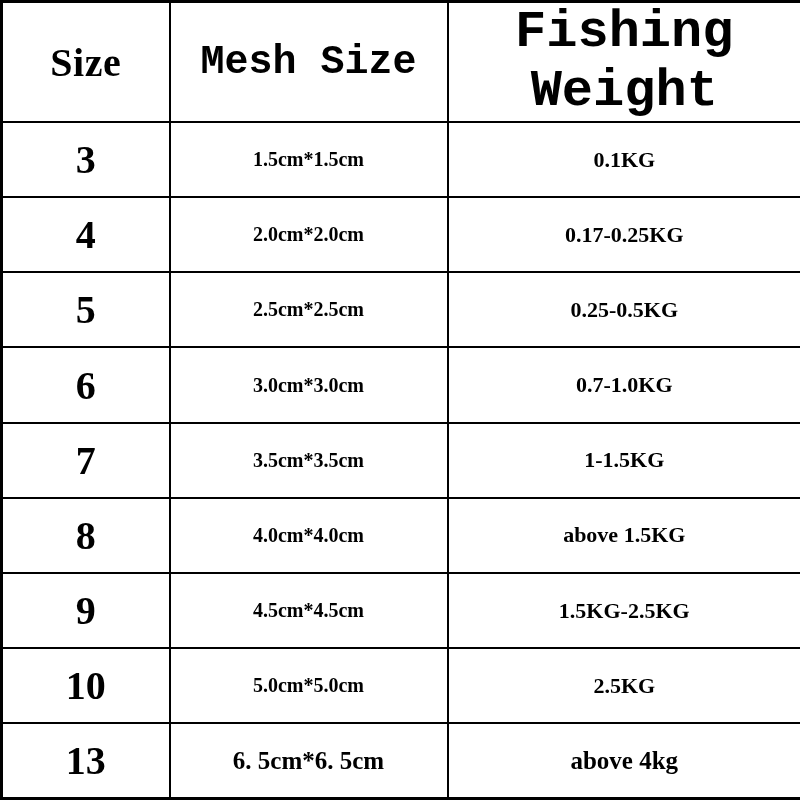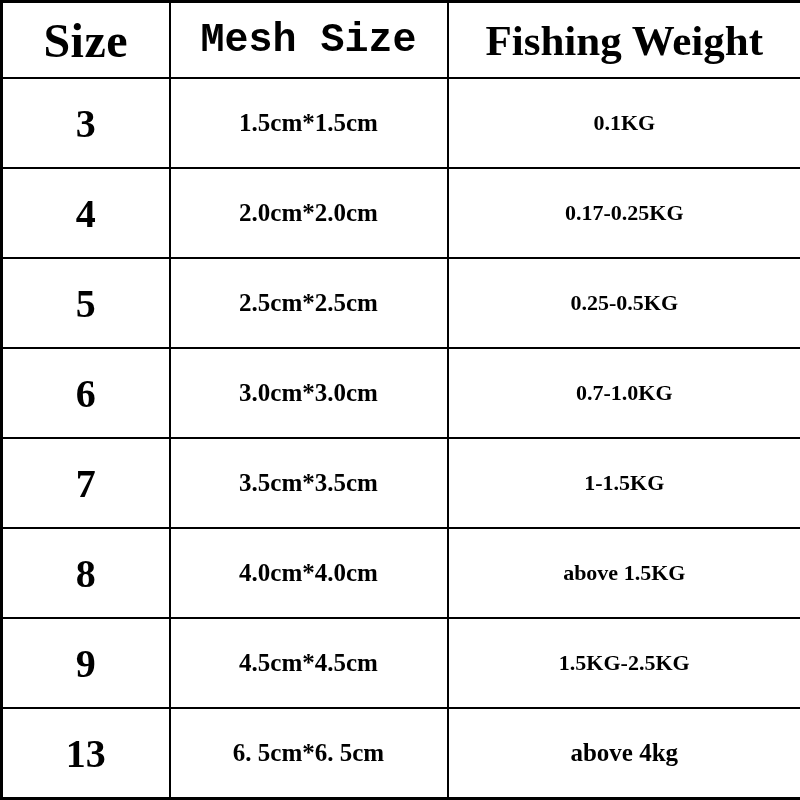--- a/index.html
+++ b/index.html
@@ -33,39 +33,40 @@
   }
   
   #size-chart {
     border: 3px solid #000000;
   }
 
   thead th {
     height: 74px;
   }
   th.head-size {
-    font-size: 48px;
+    font-size: 40px;
     letter-spacing: 0.5px;
   }
   th.head-mesh {
     font-size: 40px;
     font-family: Liberation Mono, monospace;
   }
   th.head-weight {
-    font-size: 43px;
+    font-size: 52px;
+    font-family: Liberation Mono, monospace;
   }
 
   tbody tr { height: 68px; }
 
   td.cell-size {
     font-size: 40px;
     font-weight: bold;
   }
   td.cell-mesh {
-    font-size: 25px;
+    font-size: 20px;
     font-weight: bold;
   }
   td.cell-weight {
     font-size: 22px;
     font-weight: bold;
   }
   
   tbody tr.last-row td.cell-size { font-size: 40px; }
   tbody tr.last-row td.cell-mesh,
   tbody tr.last-row td.cell-weight {
@@ -118,19 +119,24 @@
     <tr>
       <td class="cell-size">8</td>
       <td class="cell-mesh">4.0cm*4.0cm</td>
       <td class="cell-weight">above 1.5KG</td>
     </tr>
     <tr>
       <td class="cell-size">9</td>
       <td class="cell-mesh">4.5cm*4.5cm</td>
       <td class="cell-weight">1.5KG-2.5KG</td>
     </tr>
+    <tr>
+      <td class="cell-size">10</td>
+      <td class="cell-mesh">5.0cm*5.0cm</td>
+      <td class="cell-weight">2.5KG</td>
+    </tr>
     <tr class="last-row">
       <td class="cell-size">13</td>
       <td class="cell-mesh">6. 5cm*6. 5cm</td>
       <td class="cell-weight">above  4kg</td>
     </tr>
   </tbody>
 </table>
 
 </body></html>

